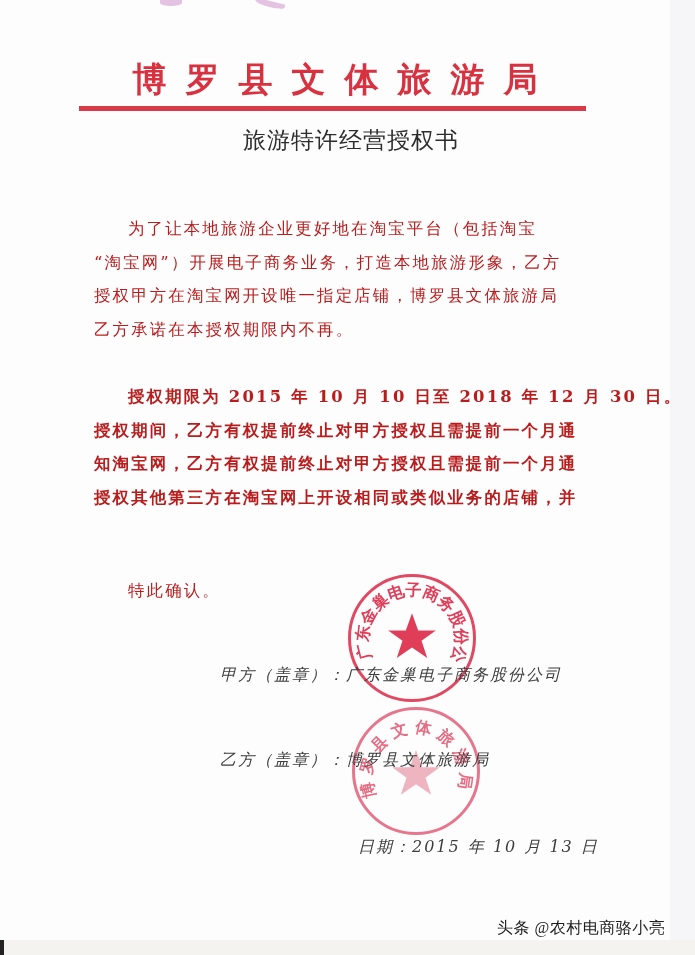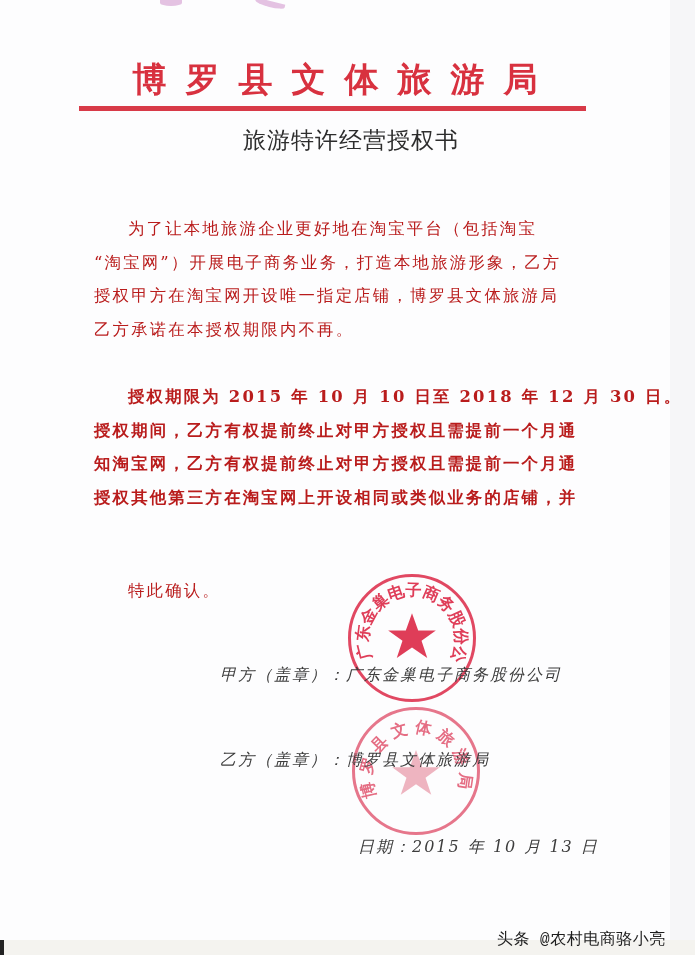--- a/index.html
+++ b/index.html
@@ -153,27 +153,26 @@
       font-family: "DejaVu Serif", "Liberation Serif", serif;
       font-size: 17px;
       font-weight: bold;
     }
     .sig-a, .sig-b, .date-line { z-index: 2; }
 
     .watermark {
       position: absolute;
       left: 497px;
       top: 917px;
-      font-family: Liberation Mono, monospace;
+      font-family: Liberation Serif, serif;
       font-size: 16px;
       color: #1e1e1e;
       letter-spacing: 0.5px;
       line-height: 22px;
       white-space: nowrap;
-      margin-top: 12px;
     }
   </style>
 </head>
 <body>
 
 <div class="page"></div>
 <div class="page-edge-right"></div>
 <div class="page-edge-bottom"></div>
 <div class="corner-mark"></div>
 <div class="ink-blot a"></div>

